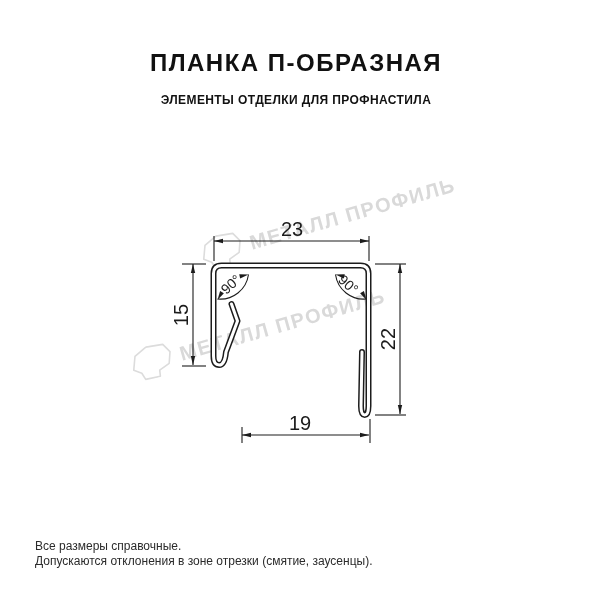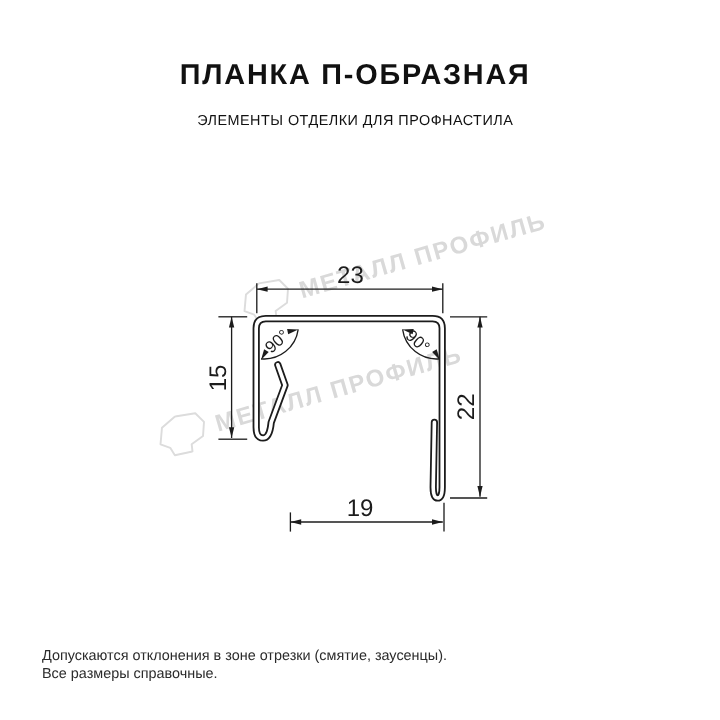--- a/index.html
+++ b/index.html
@@ -6,21 +6,21 @@
   .page{
     position:relative;width:600px;height:600px;background:#ffffff;overflow:hidden;
     font-family:"Liberation Sans","DejaVu Sans",sans-serif;color:#1c1c1c;
   }
   
   .header{position:absolute;top:50px;left:0;width:592px;text-align:center;z-index:3;}
   .title-line{
     font-size:24px;font-weight:800;letter-spacing:1.5px;line-height:26px;color:#111111;
   }
   .subtitle{
-    margin-top:17px;font-size:12px;font-weight:400;letter-spacing:0.4px;color:#111111;
+    margin-top:17px;font-size:12px;font-weight:700;letter-spacing:0.4px;color:#111111;
   }
   
   .watermark{
     position:absolute;display:flex;align-items:center;gap:7px;z-index:1;
     transform-origin:left center;transform:rotate(-16deg);
     color:#d9d9d9;font-weight:700;font-size:20px;letter-spacing:1.5px;white-space:nowrap;
   }
   .wm-a{left:201px;top:240px;}
   .wm-b{left:131px;top:351px;}
   .wm-logo{flex:0 0 auto;}
@@ -114,17 +114,17 @@
 
     <text class="dimtext" x="292" y="236" text-anchor="middle">23</text>
     <text class="dimtext" transform="translate(188,315) rotate(-90)" text-anchor="middle">15</text>
     <text class="dimtext" transform="translate(395,339) rotate(-90)" text-anchor="middle">22</text>
     <text class="dimtext" x="300" y="430" text-anchor="middle">19</text>
     <text class="angletext" transform="translate(234,288) rotate(-42)" text-anchor="middle">90°</text>
     <text class="angletext" transform="translate(345,288) rotate(42)" text-anchor="middle">90°</text>
   </svg>
 
   <div class="footer">
+    <div>Все размеры справочные.</div>
     <div>Допускаются отклонения в зоне отрезки (смятие, заусенцы).</div>
-    <div>Все размеры справочные.</div>
   </div>
 
 </div>
 
 </body></html>

